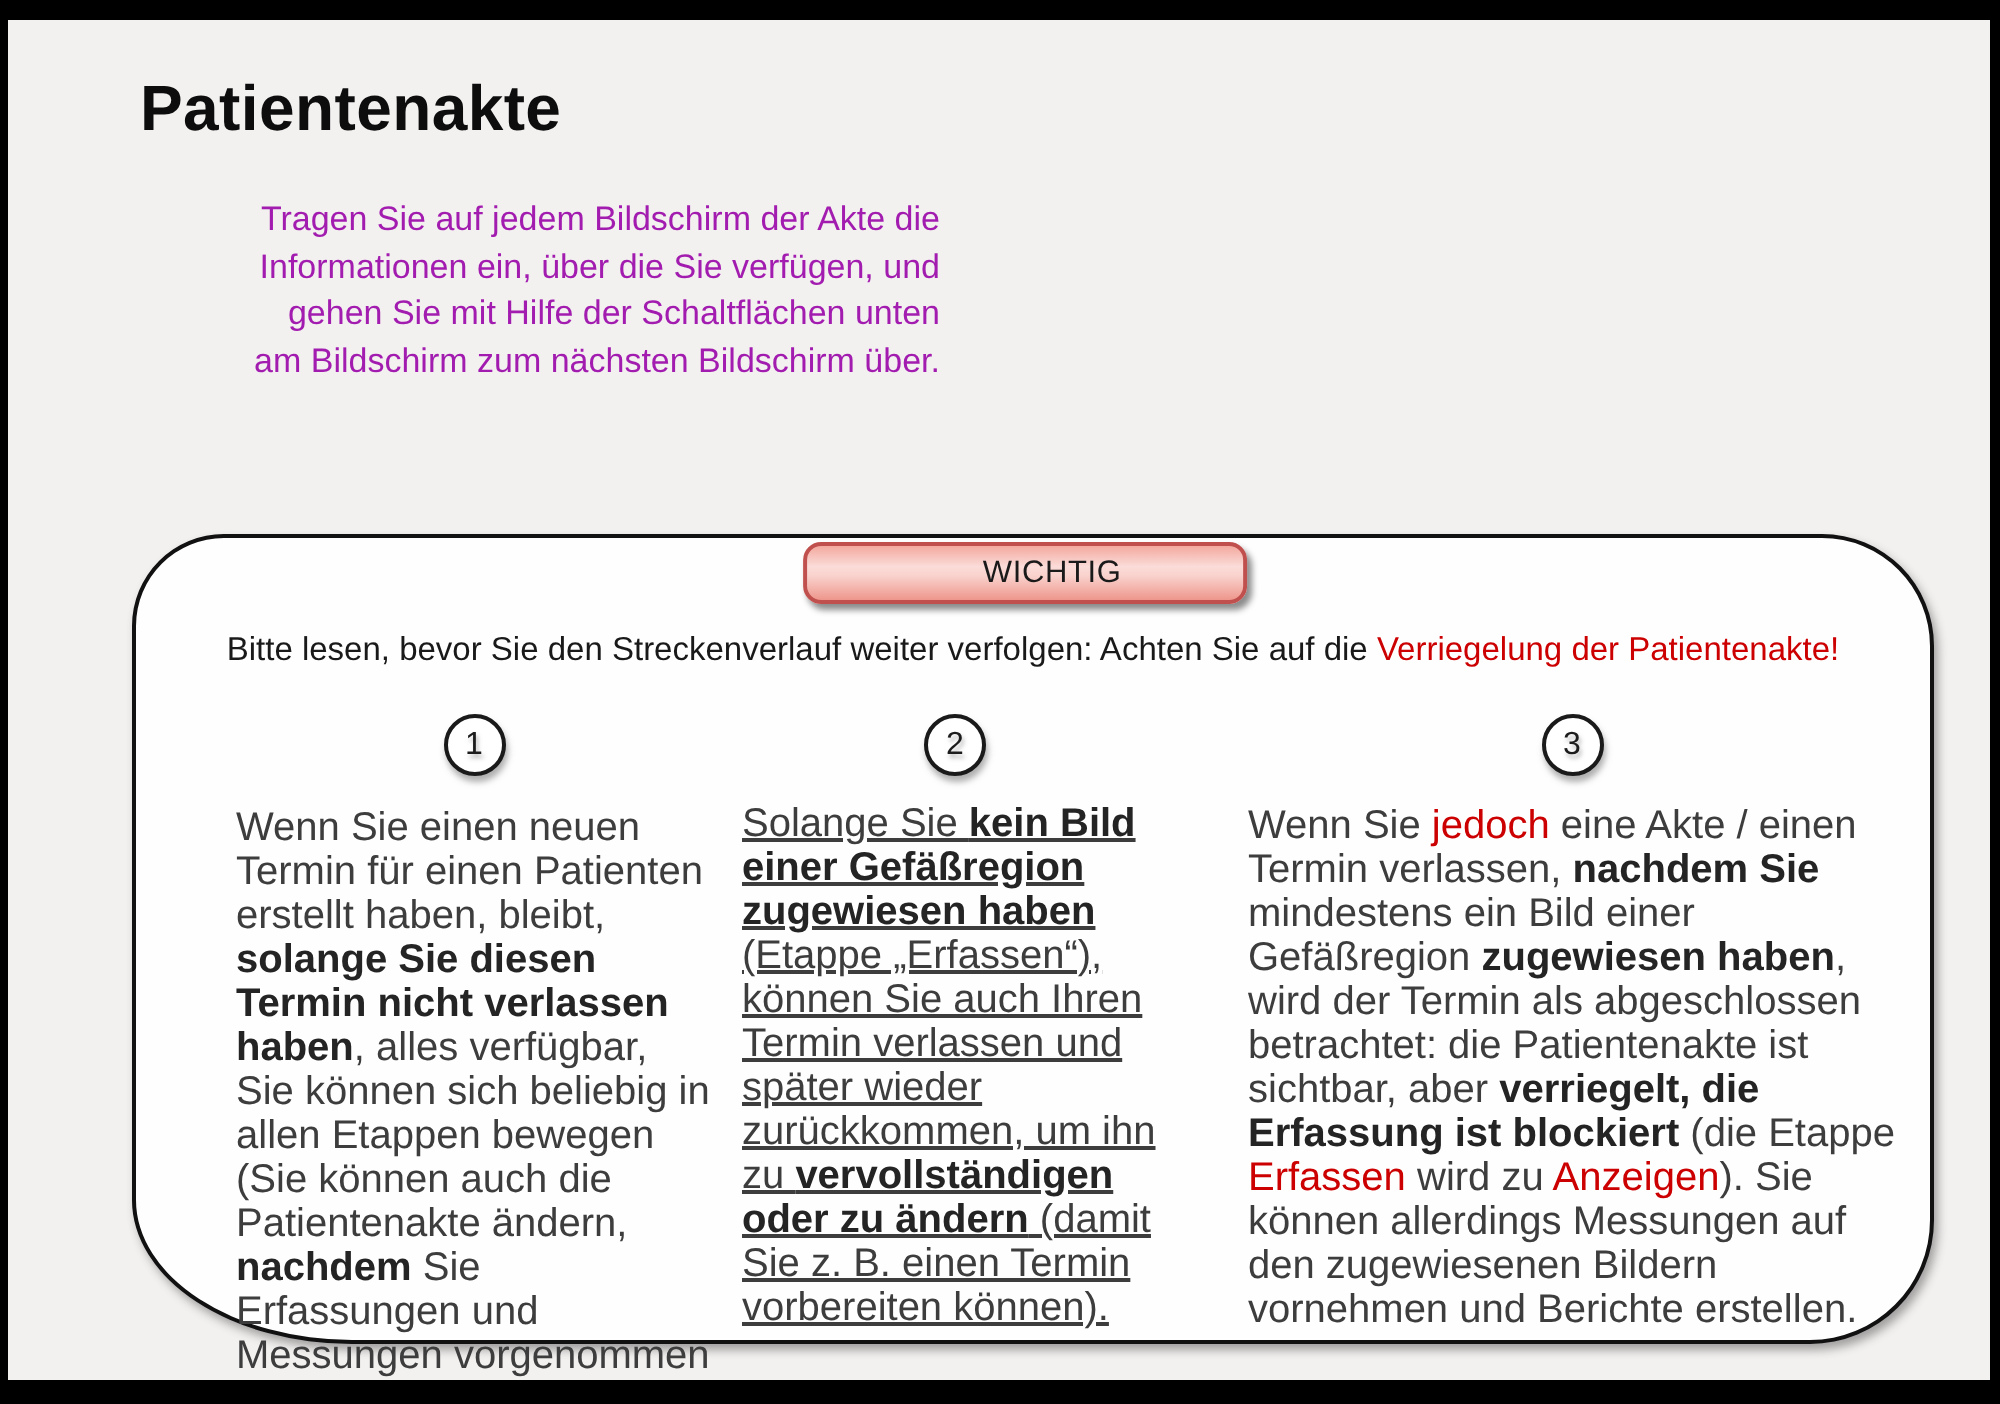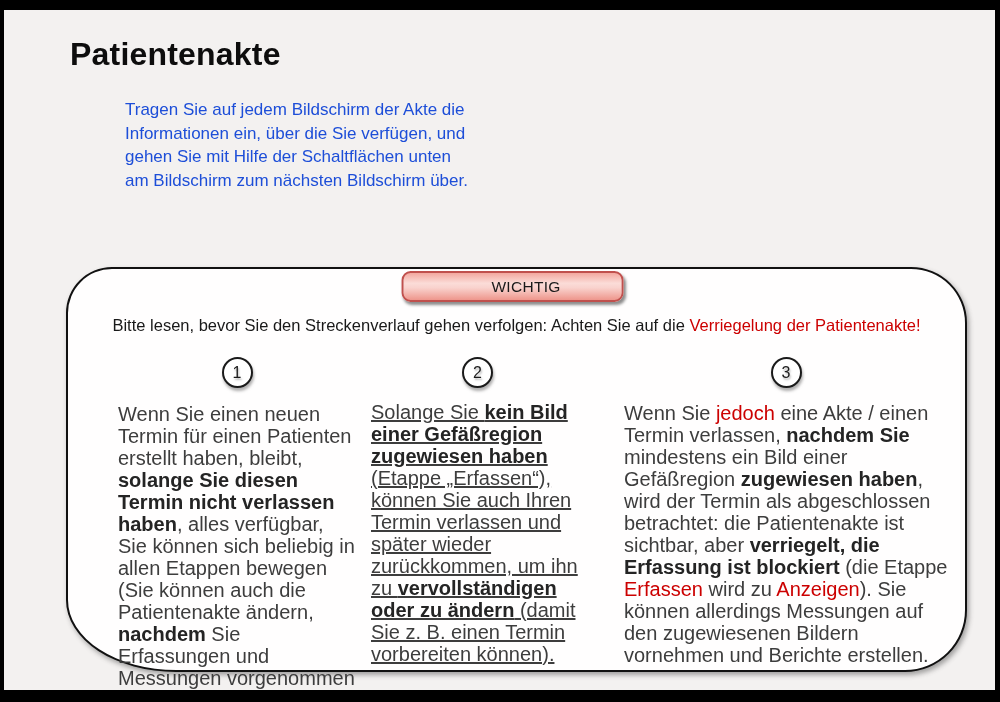--- a/index.html
+++ b/index.html
@@ -24,21 +24,22 @@
     font-weight: bold;
     color: #0d0d0d;
     letter-spacing: 0.2px;
   }
   .intro-left {
     position: absolute;
     left: 121px; top: 88px;
     width: 345px;
     font-size: 17px;
     line-height: 23.5px;
-    color: #1d4ed8;
+    color: #a21caf;
+    text-align: right;
   }
   .intro-right {
     position: absolute;
     left: 486px; top: 90px;
     width: 380px;
     font-size: 17px;
     line-height: 26px;
     color: #3a3a3a;
   }
   .menu-button {
@@ -142,21 +143,21 @@
 
   <p class="intro-left">Tragen Sie auf jedem Bildschirm der Akte die Informationen ein, über die Sie verfügen, und gehen Sie mit Hilfe der Schaltflächen unten am Bildschirm zum nächsten Bildschirm über.</p>
 
 
   <div class="important-box">
 
     <div class="wichtig-badge">
       <span>WICHTIG</span>
     </div>
 
-    <div class="notice-line"><span>Bitte lesen, bevor Sie den Streckenverlauf gehen verfolgen: Achten Sie auf die </span><span style="color: rgb(204, 0, 0); text-align: right;">Verriegelung der Patientenakte!</span></div>
+    <div class="notice-line"><span>Bitte lesen, bevor Sie den Streckenverlauf weiter verfolgen: Achten Sie auf die </span><span style="color: rgb(204, 0, 0); text-align: right;">Verriegelung der Patientenakte!</span></div>
 
     <div class="col col-1">
       <div class="step-circle">
         <span>1</span>
       </div>
       <div class="col-text"><span>Wenn Sie einen neuen Termin für einen Patienten erstellt haben, bleibt, </span><span data-b="1">solange Sie diesen Termin nicht verlassen haben</span><span>, alles verfügbar, Sie können sich beliebig in allen Etappen bewegen (Sie können auch die Patientenakte ändern, </span><span data-b="1">nachdem</span><span> Sie Erfassungen und Messungen vorgenommen haben).</span></div>
     </div>
 
     <div class="col col-2">
       <div class="step-circle">

